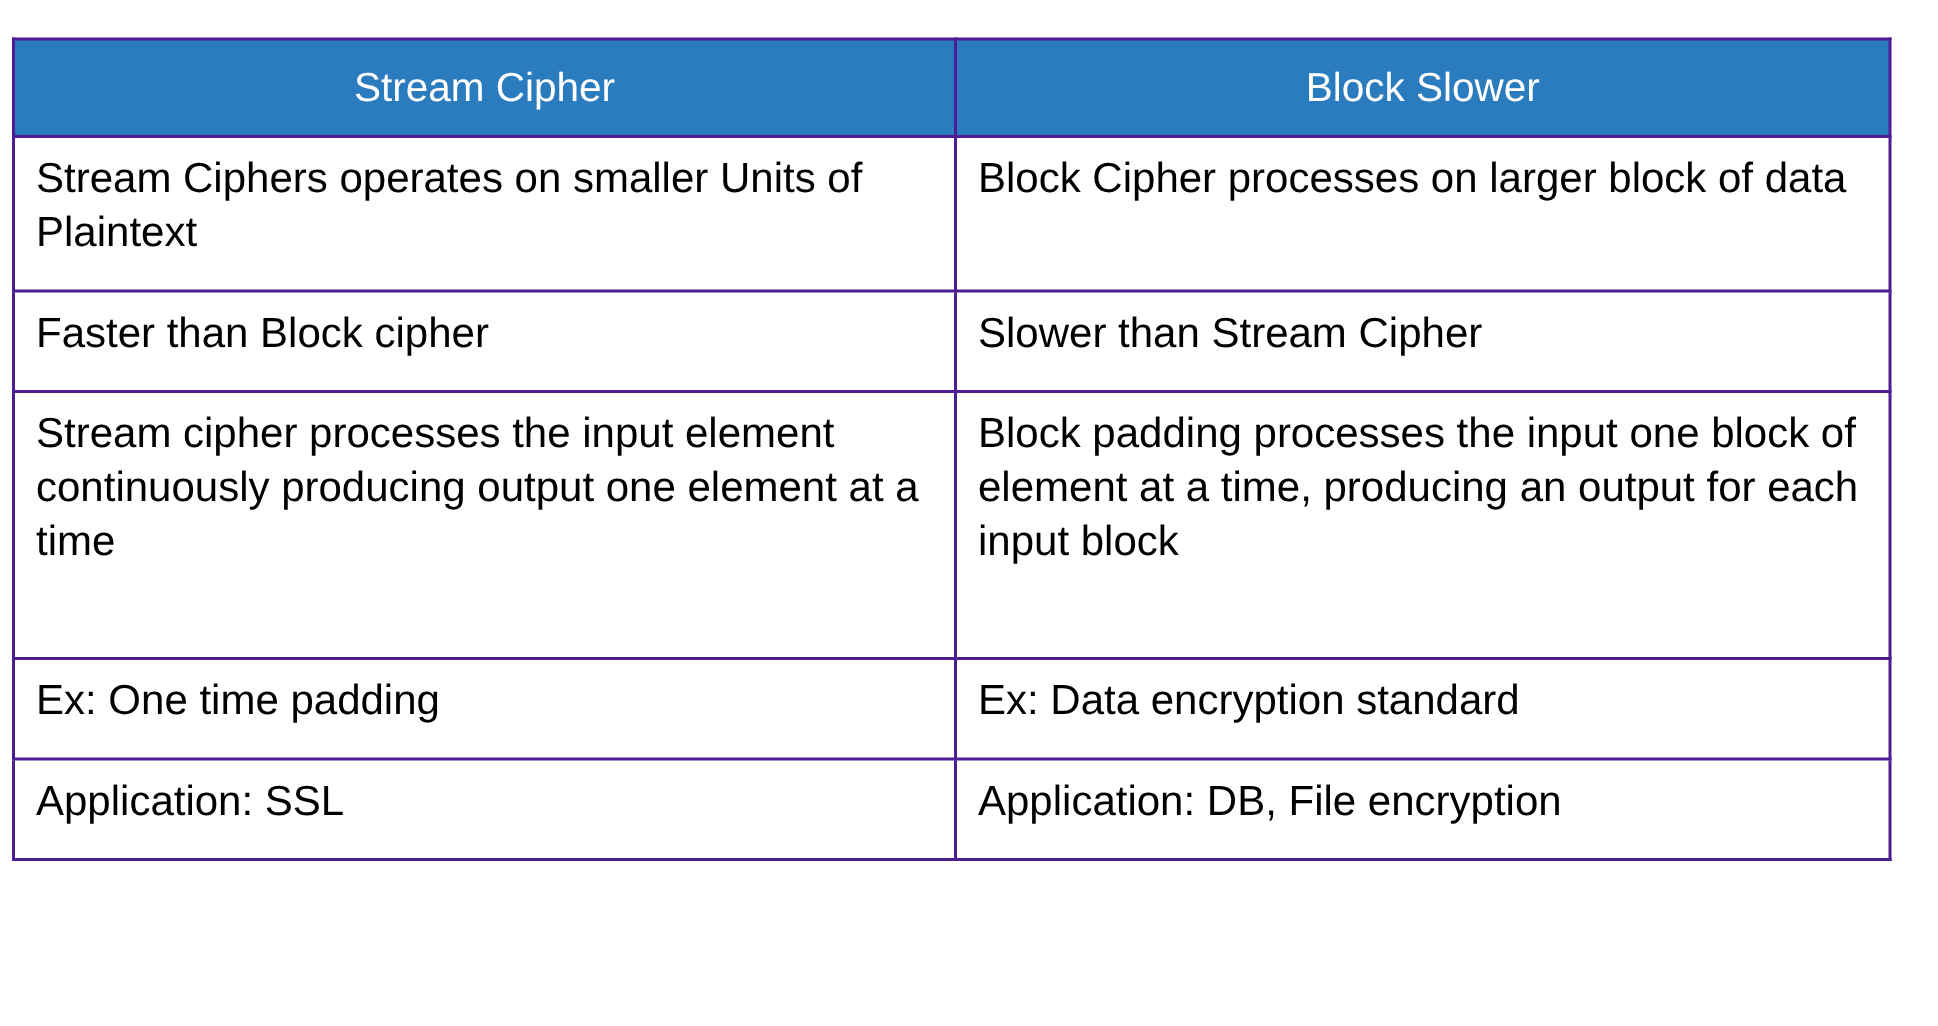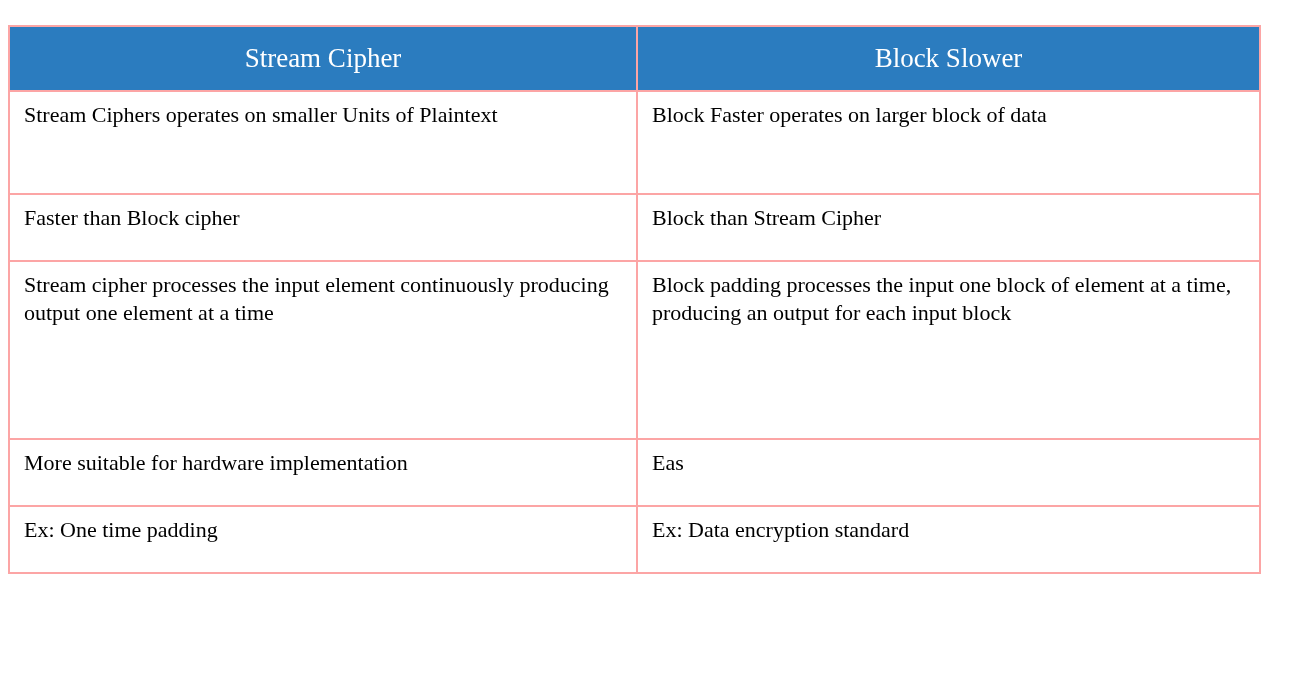--- a/index.html
+++ b/index.html
@@ -30,41 +30,40 @@
     border-collapse: collapse;
     table-layout: fixed;
     width: 1251px;
     background: #ffffff;
   }
   table.comparison col.col-left  { width: 628px; }
   table.comparison col.col-right { width: 623px; }
 
   table.comparison th,
   table.comparison td {
-    border: 2px solid #fca5a5;
+    border: 2px solid #4c1d95;
     vertical-align: top;
     box-sizing: border-box;
-    font-family: Liberation Serif, serif;
   }
 
   table.comparison thead th {
     background: #2b7cbf;
     color: #ffffff;
     text-align: center;
     vertical-align: middle;
     font-weight: normal;
     font-size: 27px;
     line-height: 1.2;
     height: 65px;
     padding: 4px 10px;
   }
 
   table.comparison tbody td {
     color: #000000;
-    font-size: 22px;
+    font-size: 28px;
     line-height: 1.28;
     padding: 9px 0 9px 14px;
     text-align: left;
   }
   table.comparison tbody tr.r-tall2 td { height: 103px; }
   table.comparison tbody tr.r-one   td { height: 67px; margin-left: 19px; }
   table.comparison tbody tr.r-tall3 td { height: 178px; }
 </style>
 </head>
 <body>
@@ -78,34 +77,34 @@
       </colgroup>
       <thead>
         <tr>
           <th>Stream Cipher</th>
           <th>Block Slower</th>
         </tr>
       </thead>
       <tbody>
         <tr class="r-tall2">
           <td>Stream Ciphers operates on smaller Units of Plaintext</td>
-          <td>Block Faster operates on larger block of data</td>
+          <td>Block Cipher processes on larger block of data</td>
         </tr>
         <tr class="r-one">
           <td>Faster than Block cipher</td>
-          <td>Block than Stream Cipher</td>
+          <td>Slower than Stream Cipher</td>
         </tr>
         <tr class="r-tall3">
           <td>Stream cipher processes the input element continuously producing output one element at a time</td>
           <td>Block padding processes the input one block of element at a time, producing an output for each input block</td>
         </tr>
         <tr class="r-one">
-          <td>More suitable for hardware implementation</td>
-          <td>Eas</td>
+          <td>Ex: One time padding</td>
+          <td>Ex: Data encryption standard</td>
         </tr>
         <tr class="r-one">
-          <td>Ex: One time padding</td>
-          <td>Ex: Data encryption standard</td>
+          <td>Application: SSL</td>
+          <td>Application: DB, File encryption</td>
         </tr>
       </tbody>
     </table>
   </div>
 </div>
 
 </body></html>

